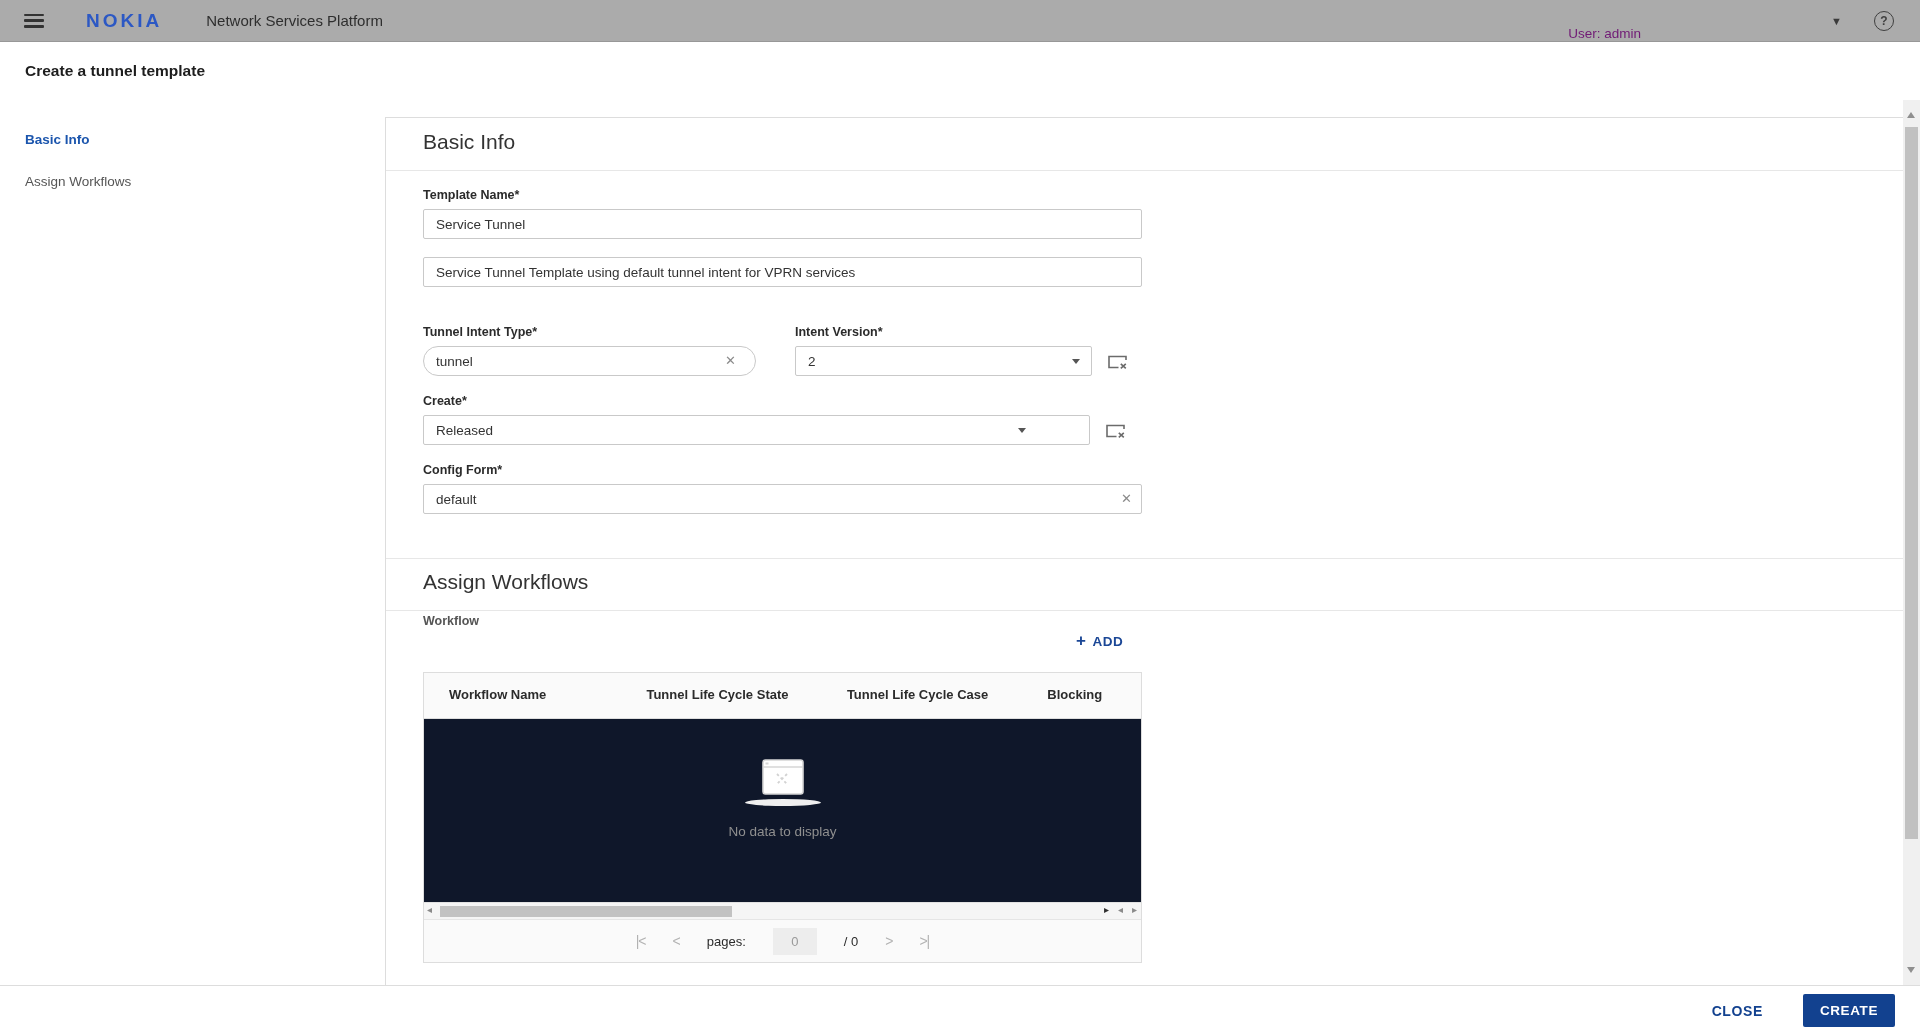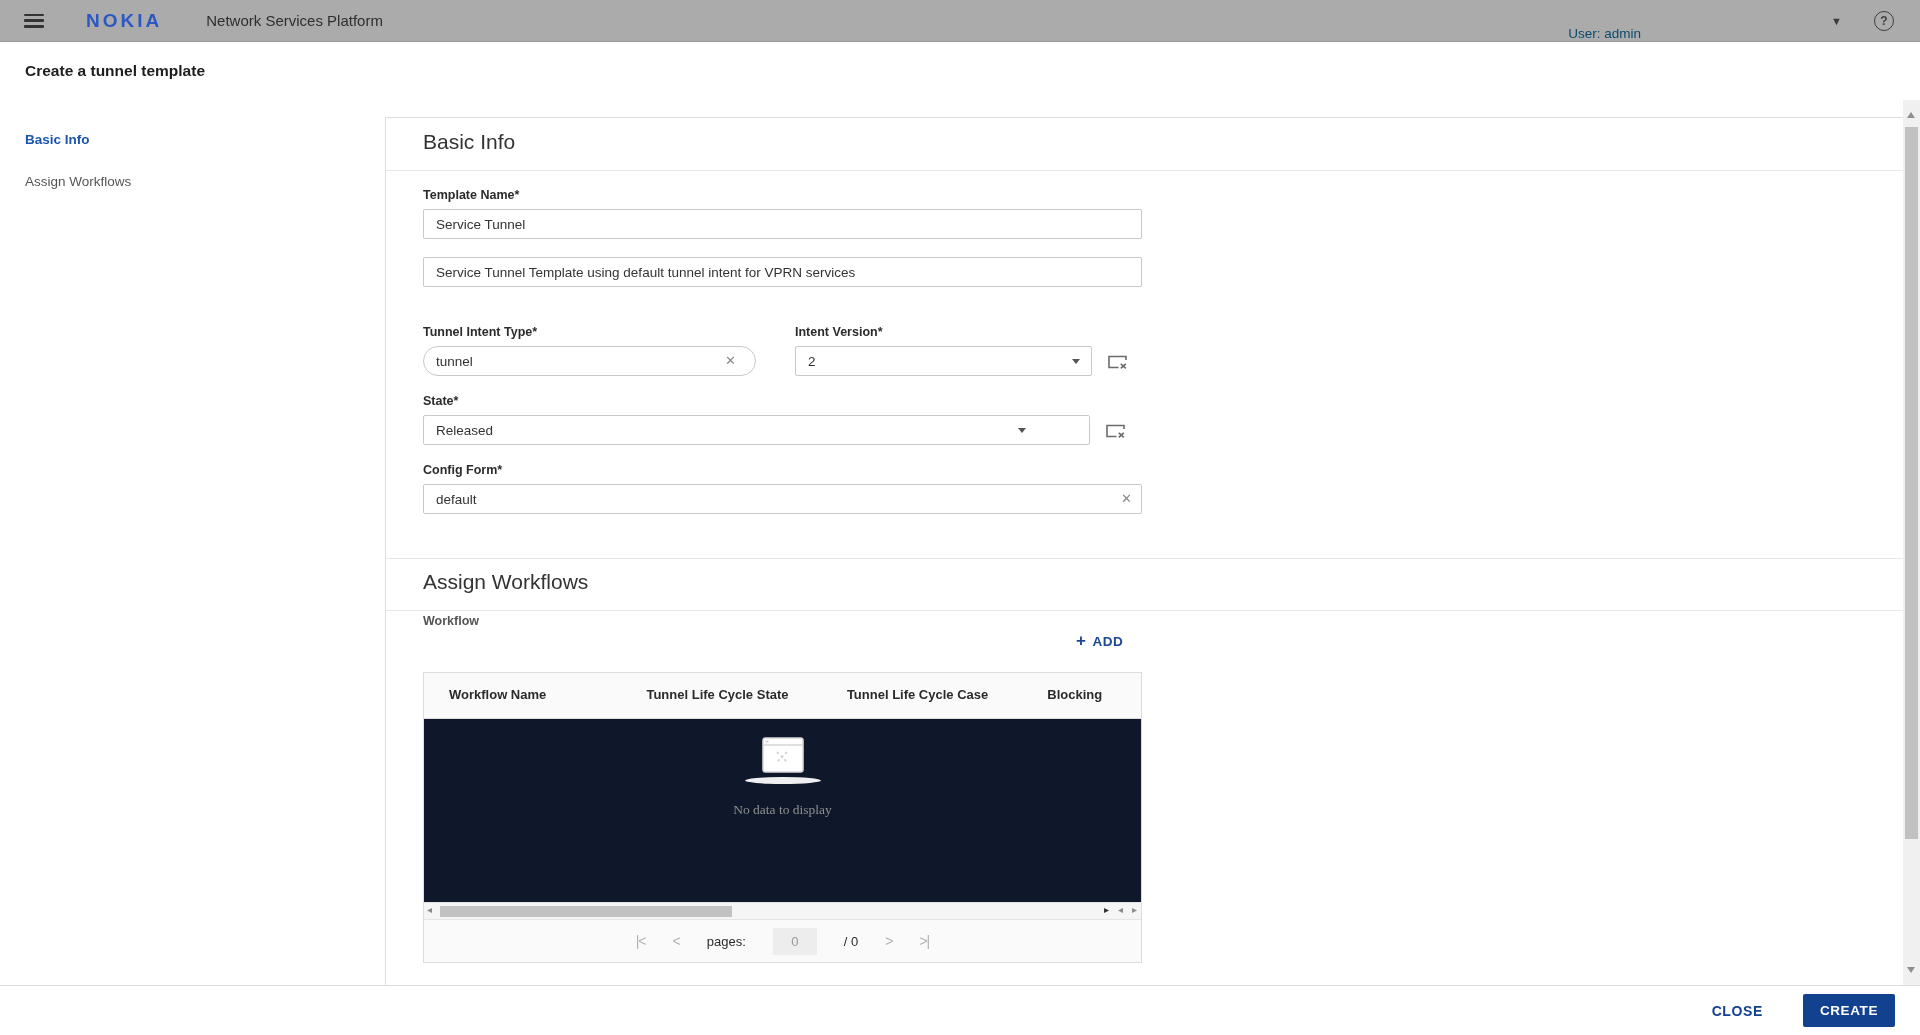--- a/index.html
+++ b/index.html
@@ -10,21 +10,21 @@
   
   .topbar { position:absolute; top:0; left:0; width:1920px; height:42px;
     background:#ababab; border-bottom:1px solid #989898; display:flex; align-items:center; }
   .hamburger { width:20px; height:14px; margin-left:24px; display:flex; flex-direction:column;
     justify-content:space-between; cursor:pointer; }
   .hamburger span { display:block; height:2.5px; background:#333; border-radius:1px; }
   .brand { margin-left:42px; color:#2c58c4; font-weight:bold; font-size:19px;
     letter-spacing:3px; transform:scaleY(0.92); }
   .app-title { margin-left:44px; color:#2e2e2e; font-size:15px; }
   .topbar-right { position:absolute; right:0; top:0; height:42px; display:flex; align-items:center; }
-  .user-label { color:#0c4a6e; font-size:13.5px;margin-top:24px; }
+  .user-label { color:#701a75; font-size:13.5px;margin-top:24px; }
   .user-caret { color:#3a3a3a; font-size:11px; margin-left:190px; }
   .help-circle { width:20px; height:20px; border:1.6px solid #3f3f3f; border-radius:50%;
     color:#3f3f3f; font-size:12px; font-weight:bold; display:flex; align-items:center;
     justify-content:center; margin-left:32px; margin-right:26px; }
 
   
   .page-header { position:absolute; top:42px; left:0; width:1920px; height:58px; background:#fff; }
   .page-header h1 { position:absolute; left:25px; top:20px; font-size:15.5px; font-weight:bold; color:#1d1d1d; }
 
   
@@ -72,21 +72,21 @@
     font-family:inherit; display:flex; align-items:center; gap:6px; }
   .add-plus { font-size:17px; font-weight:bold; }
 
   
   .tbl { position:absolute; left:37px; top:554px; width:719px; border:1px solid #ddd; background:#0f172a; }
   .thead { display:flex; height:46px; background:#fafafa; border-bottom:1px solid #ddd; }
   .th { display:flex; align-items:center; padding-left:25px; font-size:13px; font-weight:bold;
     color:#2b2b2b; line-height:1.15; overflow:hidden; white-space:normal; }
   .th1 { width:198px; } .th2 { width:201px; } .th3 { width:201px; } .th4 { width:119px; }
   .tbody { position:relative; height:183px; }
-  .empty-wrap { position:absolute; left:0; right:0; top:16px; text-align:center;font-family:Liberation Serif, serif; }
+  .empty-wrap { position:absolute; left:0; right:0; top:38px; text-align:center; }
   .empty-shadow { width:76px; height:7px; background:#efefef; border-radius:50%; margin:-4px auto 0; }
   .empty-text { margin-top:18px; font-size:13.5px; color:#8f8f8f; }
   .hscroll { position:relative; height:17px; background:#f5f5f5; border-top:1px solid #e2e2e2; }
   .hthumb { position:absolute; left:16px; top:3px; width:292px; height:11px; background:#c2c2c2; }
   .harrow { position:absolute; top:1px; font-size:10px; color:#8a8a8a; cursor:pointer; }
   .ha-left { left:3px; }
   .ha-r1 { right:32px; color:#2f2f2f; }
   .ha-r2 { right:18px; }
   .ha-r3 { right:4px; }
   .pager { height:43px; background:#fafafa; border-top:1px solid #e5e5e5; display:flex;
@@ -177,21 +177,21 @@
         <span class="boxx-icon">
           <svg width="22" height="18" viewBox="0 0 22 18">
             <path d="M19 7 V3.5 H2 v11 h9.5" fill="none" stroke="#6b6b6b" stroke-width="1.6"></path>
             <path d="M13.8 10.8 l5 4.6 M18.8 10.8 l-5 4.6" fill="none" stroke="#6b6b6b" stroke-width="1.6"></path>
           </svg>
         </span>
       </div>
     </div>
 
     <div class="fg g4">
-      <label>State*</label>
+      <label>Create*</label>
       <div class="fwrap">
         <input class="tinput w-select" value="Released" style="">
         <span class="caret-down" style="right:64px;"></span>
         <span class="boxx-icon">
           <svg width="22" height="18" viewBox="0 0 22 18">
             <path d="M19 7 V3.5 H2 v11 h9.5" fill="none" stroke="#6b6b6b" stroke-width="1.6"></path>
             <path d="M13.8 10.8 l5 4.6 M18.8 10.8 l-5 4.6" fill="none" stroke="#6b6b6b" stroke-width="1.6"></path>
           </svg>
         </span>
       </div>

